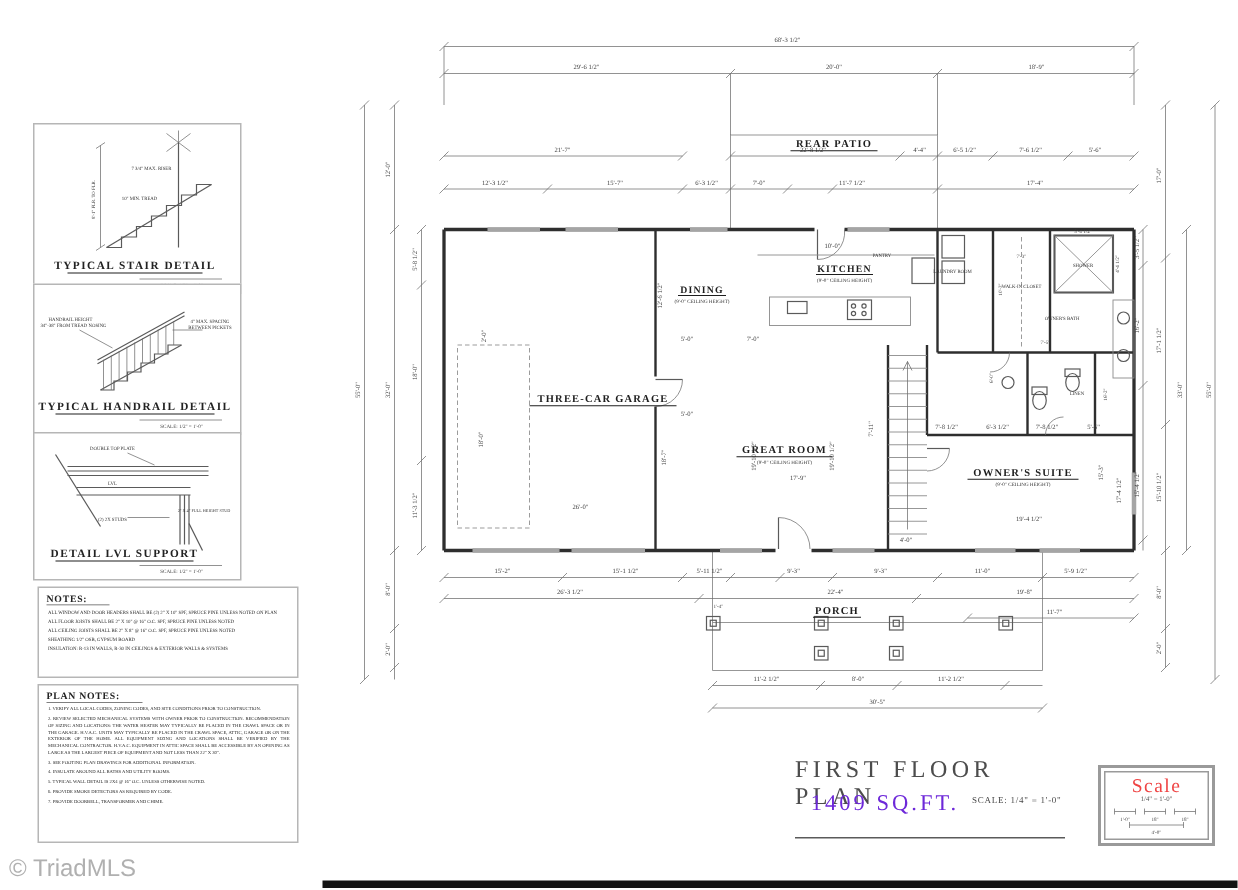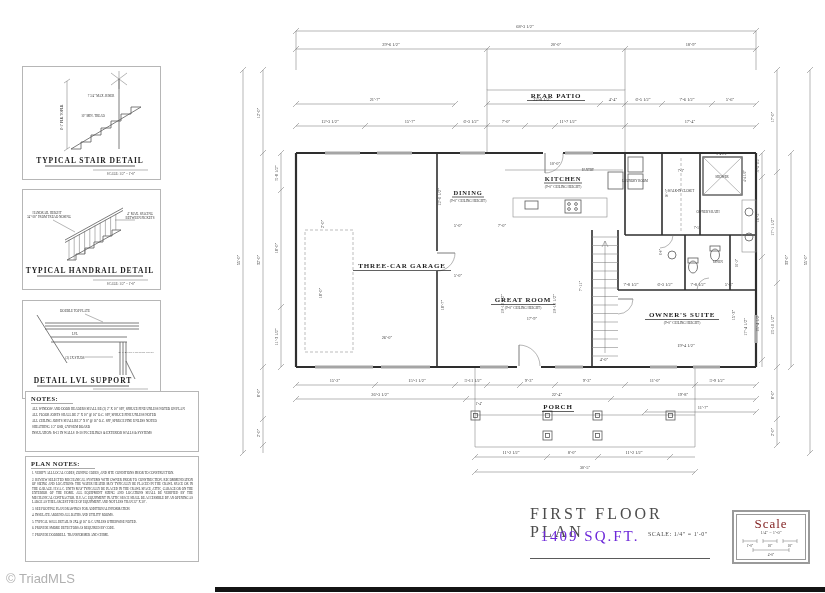--- a/index.html
+++ b/index.html
@@ -30,30 +30,30 @@
   text.dnote{font-size:3.2px;fill:#333;font-family:"Liberation Serif",serif;}
   .ul{stroke:#1e1e1e;stroke-width:.7;}
   
   .tb-title{position:absolute;left:530px;top:505px;width:180px;text-align:left;
     font-size:16px;letter-spacing:3px;color:#4c4c4c;border-bottom:1.5px solid #5a5a5a;padding-bottom:17px;}
   .tb-sub{position:absolute;left:530px;top:528px;width:120px;text-align:center;
     font-size:15px;letter-spacing:2px;color:#6d28d9;}
   .tb-scale{position:absolute;left:648px;top:531px;font-size:6px;color:#4a4a4a;letter-spacing:.5px;}
   .sc-box{position:absolute;left:732px;top:510px;width:74px;height:50px;border:2px solid #9a9a9a;background:#fff;}
   .sc-inner{position:absolute;left:2px;top:2px;right:2px;bottom:2px;border:1px solid #9a9a9a;text-align:center;}
-  .sc-title{font-size:13px;letter-spacing:1px;color:#7f1d1d;line-height:1;margin-top:2px;}
+  .sc-title{font-size:13px;letter-spacing:1px;color:#ef4444;line-height:1;margin-top:2px;}
   .sc-ratio{font-size:4.5px;color:#555;}
   .watermark{position:absolute;left:6px;top:571px;font-family:"Liberation Sans",sans-serif;
-    font-size:13px;color:#b0b0b0;}
+    font-size:16px;color:#b0b0b0;}
   .botbar{position:absolute;left:215px;top:587px;width:610px;height:5px;background:#141414;}
 </style>
 </head>
 <body>
 
-<div class="dbox" style="top:66px;height:112px;">
+<div class="dbox" style="top:82px;height:112px;">
   <svg width="135" height="110" viewBox="0 0 135 110">
     <g class="d">
       <line x1="88" y1="6" x2="104" y2="18"></line>
         <line x1="104" y1="6" x2="88" y2="18"></line>
       <line x1="96" y1="4" x2="96" y2="22"></line>
     </g>
     <g class="fx">
       <polyline points="48,82 58,82 58,75 68,75 68,68 78,68 78,61 88,61 88,54 98,54 98,47 108,47 108,40 118,40"></polyline>
       <line x1="48" y1="82" x2="118" y2="40"></line>
       <line x1="96" y1="12" x2="96" y2="82"></line>
@@ -103,21 +103,21 @@
     <text class="dnote" x="26" y="28">34"-38" FROM TREAD NOSING</text>
     <text class="dnote" x="117" y="25">4" MAX. SPACING</text>
     <text class="dnote" x="117" y="29">BETWEEN PICKETS</text>
     <text x="67" y="83" style="font-size:7.5px;font-weight:bold;letter-spacing:1px;fill:#222;">TYPICAL HANDRAIL DETAIL</text>
     <line x1="14" y1="86" x2="120" y2="86" class="ul"></line>
     <line x1="70" y1="90" x2="125" y2="90" class="d"></line>
     <text x="98" y="95" class="dims">SCALE: 1/2" = 1'-0"</text>
   </svg>
 </div>
 
-<div class="dbox" style="top:300px;height:97px;">
+<div class="dbox" style="top:288px;height:97px;">
   <svg width="135" height="95" viewBox="0 0 135 95">
     <g class="fx">
       <line x1="22" y1="22" x2="116" y2="22"></line>
       <line x1="22" y1="25" x2="116" y2="25"></line>
       <line x1="22" y1="28" x2="116" y2="28"></line>
     </g>
     <g class="fx">
       <line x1="28" y1="36" x2="104" y2="36"></line>
       <line x1="28" y1="41" x2="104" y2="41"></line>
     </g>

